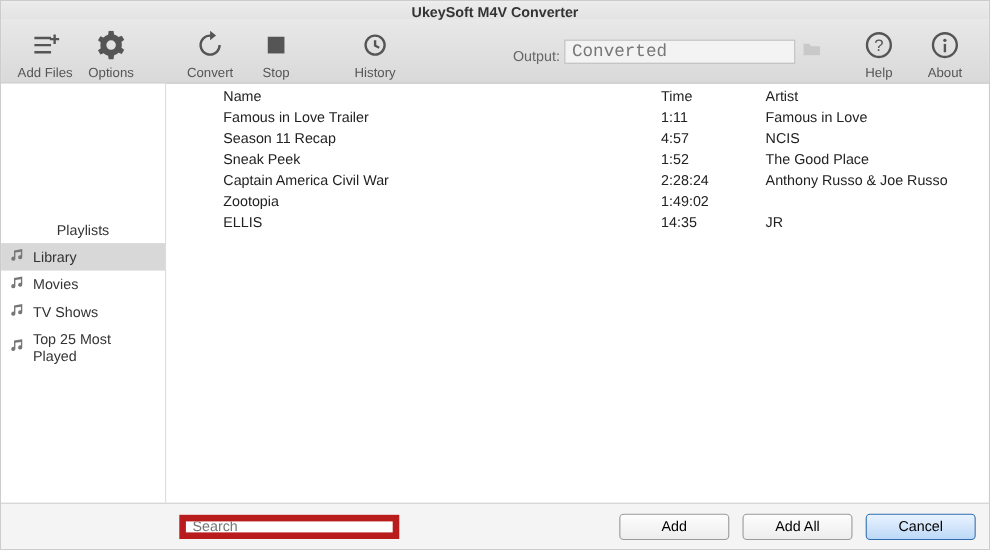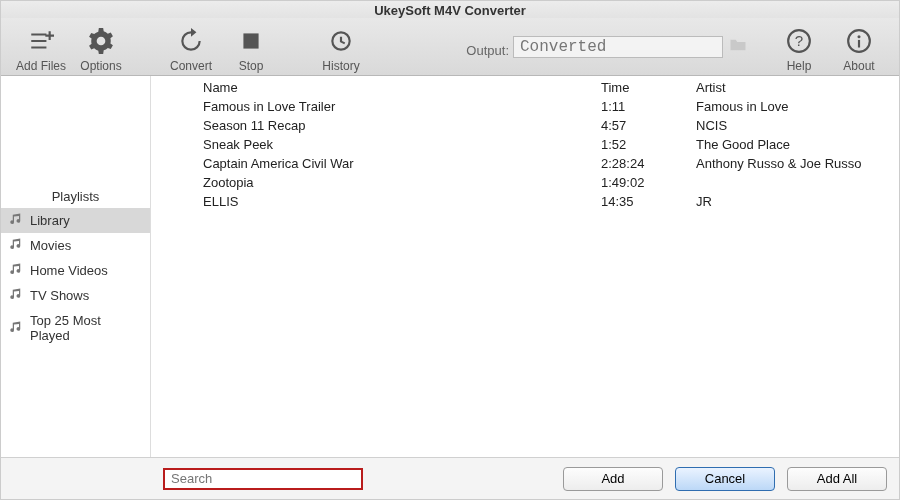--- a/index.html
+++ b/index.html
@@ -129,21 +129,21 @@
     background: #f4f4f4;
     height: 42px;
     display: flex;
     align-items: center;
     padding: 0 12px;
     gap: 12px;
   }
   .search-input {
     width: 200px;
     height: 22px;
-    border: 2px solid #b91c1c;
+    border: 6px solid #b91c1c;
     padding: 0 6px;
     font-size: 13px;
     background: #fff;
     margin-left: 150px;
   }
   .btn {
     height: 24px;
     min-width: 100px;
     border: 1px solid #9a9a9a;
     border-radius: 4px;
@@ -256,26 +256,20 @@
         <div class="side-item">
           <span><svg viewBox="0 0 24 18">
               <path d="M6 2l12-2v12a3 3 0 11-2-2.8V4L8 5v9a3 3 0 11-2-2.8z"></path>
             </svg></span>
           <span>Movies</span>
         </div>
         <div class="side-item">
           <span><svg viewBox="0 0 24 18">
               <path d="M6 2l12-2v12a3 3 0 11-2-2.8V4L8 5v9a3 3 0 11-2-2.8z"></path>
             </svg></span>
-          <span>Home Videos</span>
-        </div>
-        <div class="side-item">
-          <span><svg viewBox="0 0 24 18">
-              <path d="M6 2l12-2v12a3 3 0 11-2-2.8V4L8 5v9a3 3 0 11-2-2.8z"></path>
-            </svg></span>
           <span>TV Shows</span>
         </div>
         <div class="side-item">
           <span><svg viewBox="0 0 24 18">
               <path d="M6 2l12-2v12a3 3 0 11-2-2.8V4L8 5v9a3 3 0 11-2-2.8z"></path>
             </svg></span>
           <span>Top 25 Most Played</span>
         </div>
       </div>
   </div>
@@ -317,15 +311,15 @@
           <div class="col-artist">JR</div>
         </div>
       </div>
   </div>
 </div>
 
 <div class="bottom">
   <input class="search-input" type="text" placeholder="Search" style="">
   <div class="spacer"></div>
   <button class="btn">Add</button>
+  <button class="btn">Add All</button>
   <button class="btn default">Cancel</button>
-  <button class="btn">Add All</button>
 </div>
 
 </body></html>

